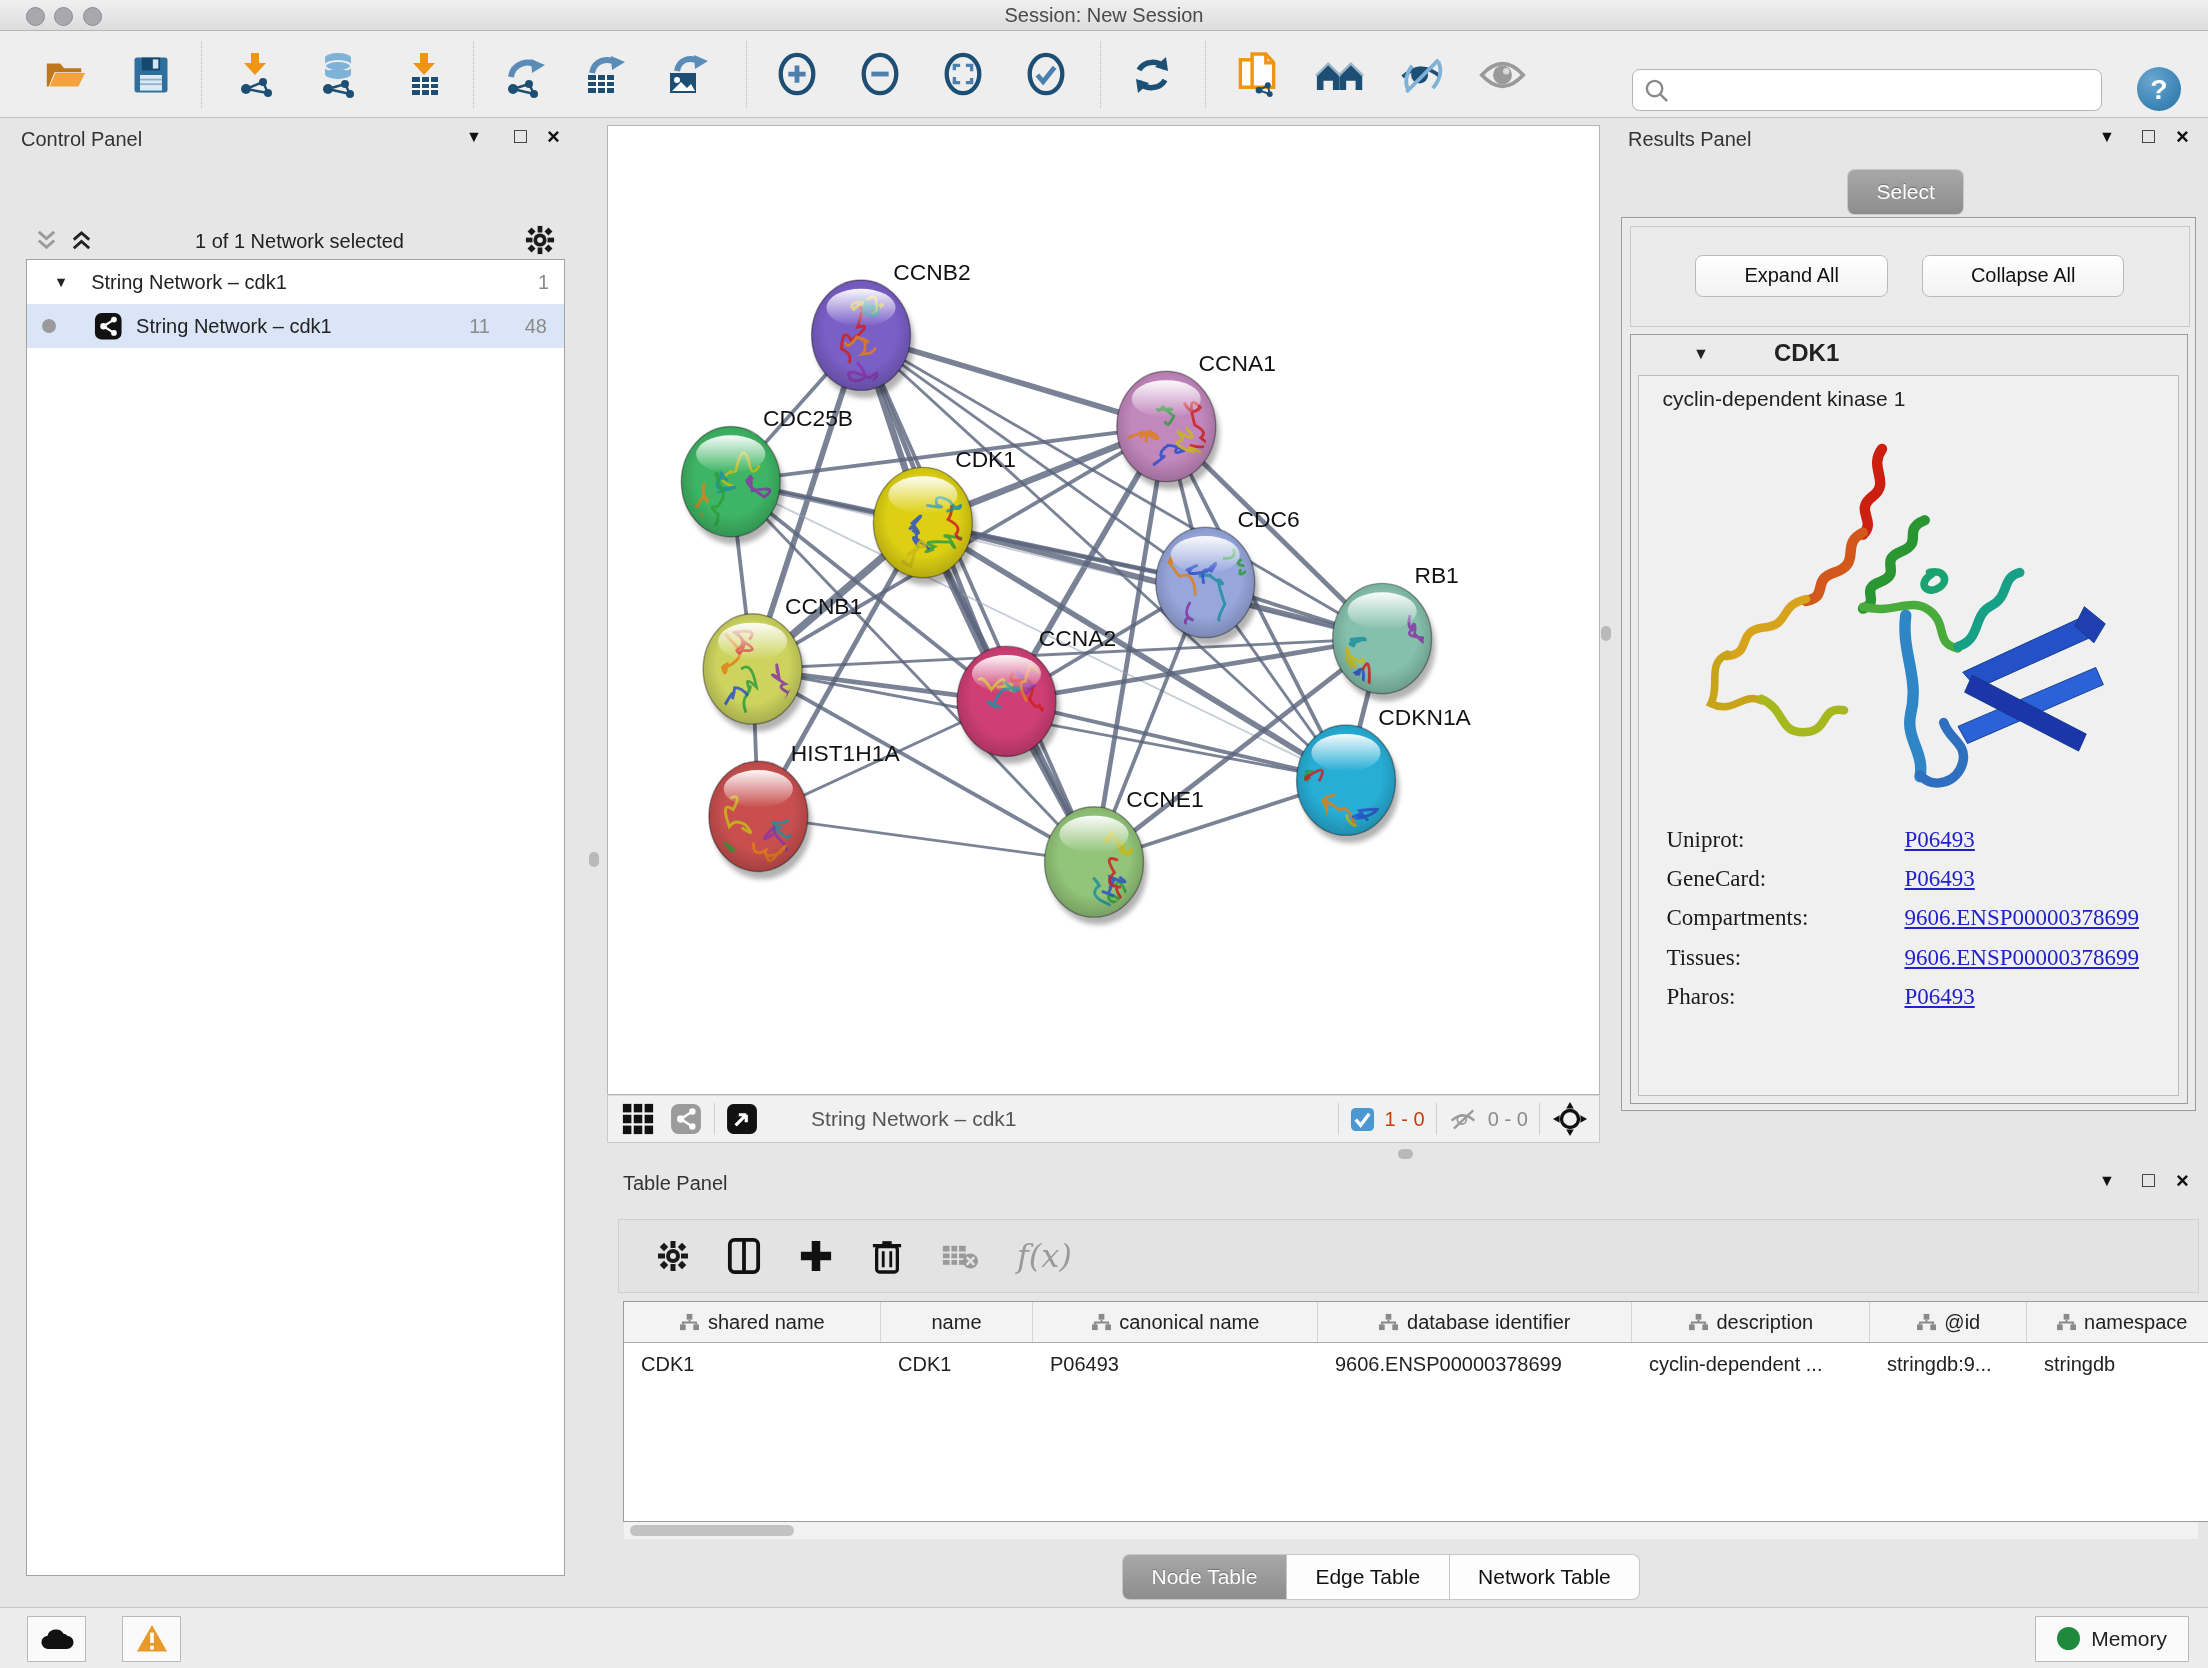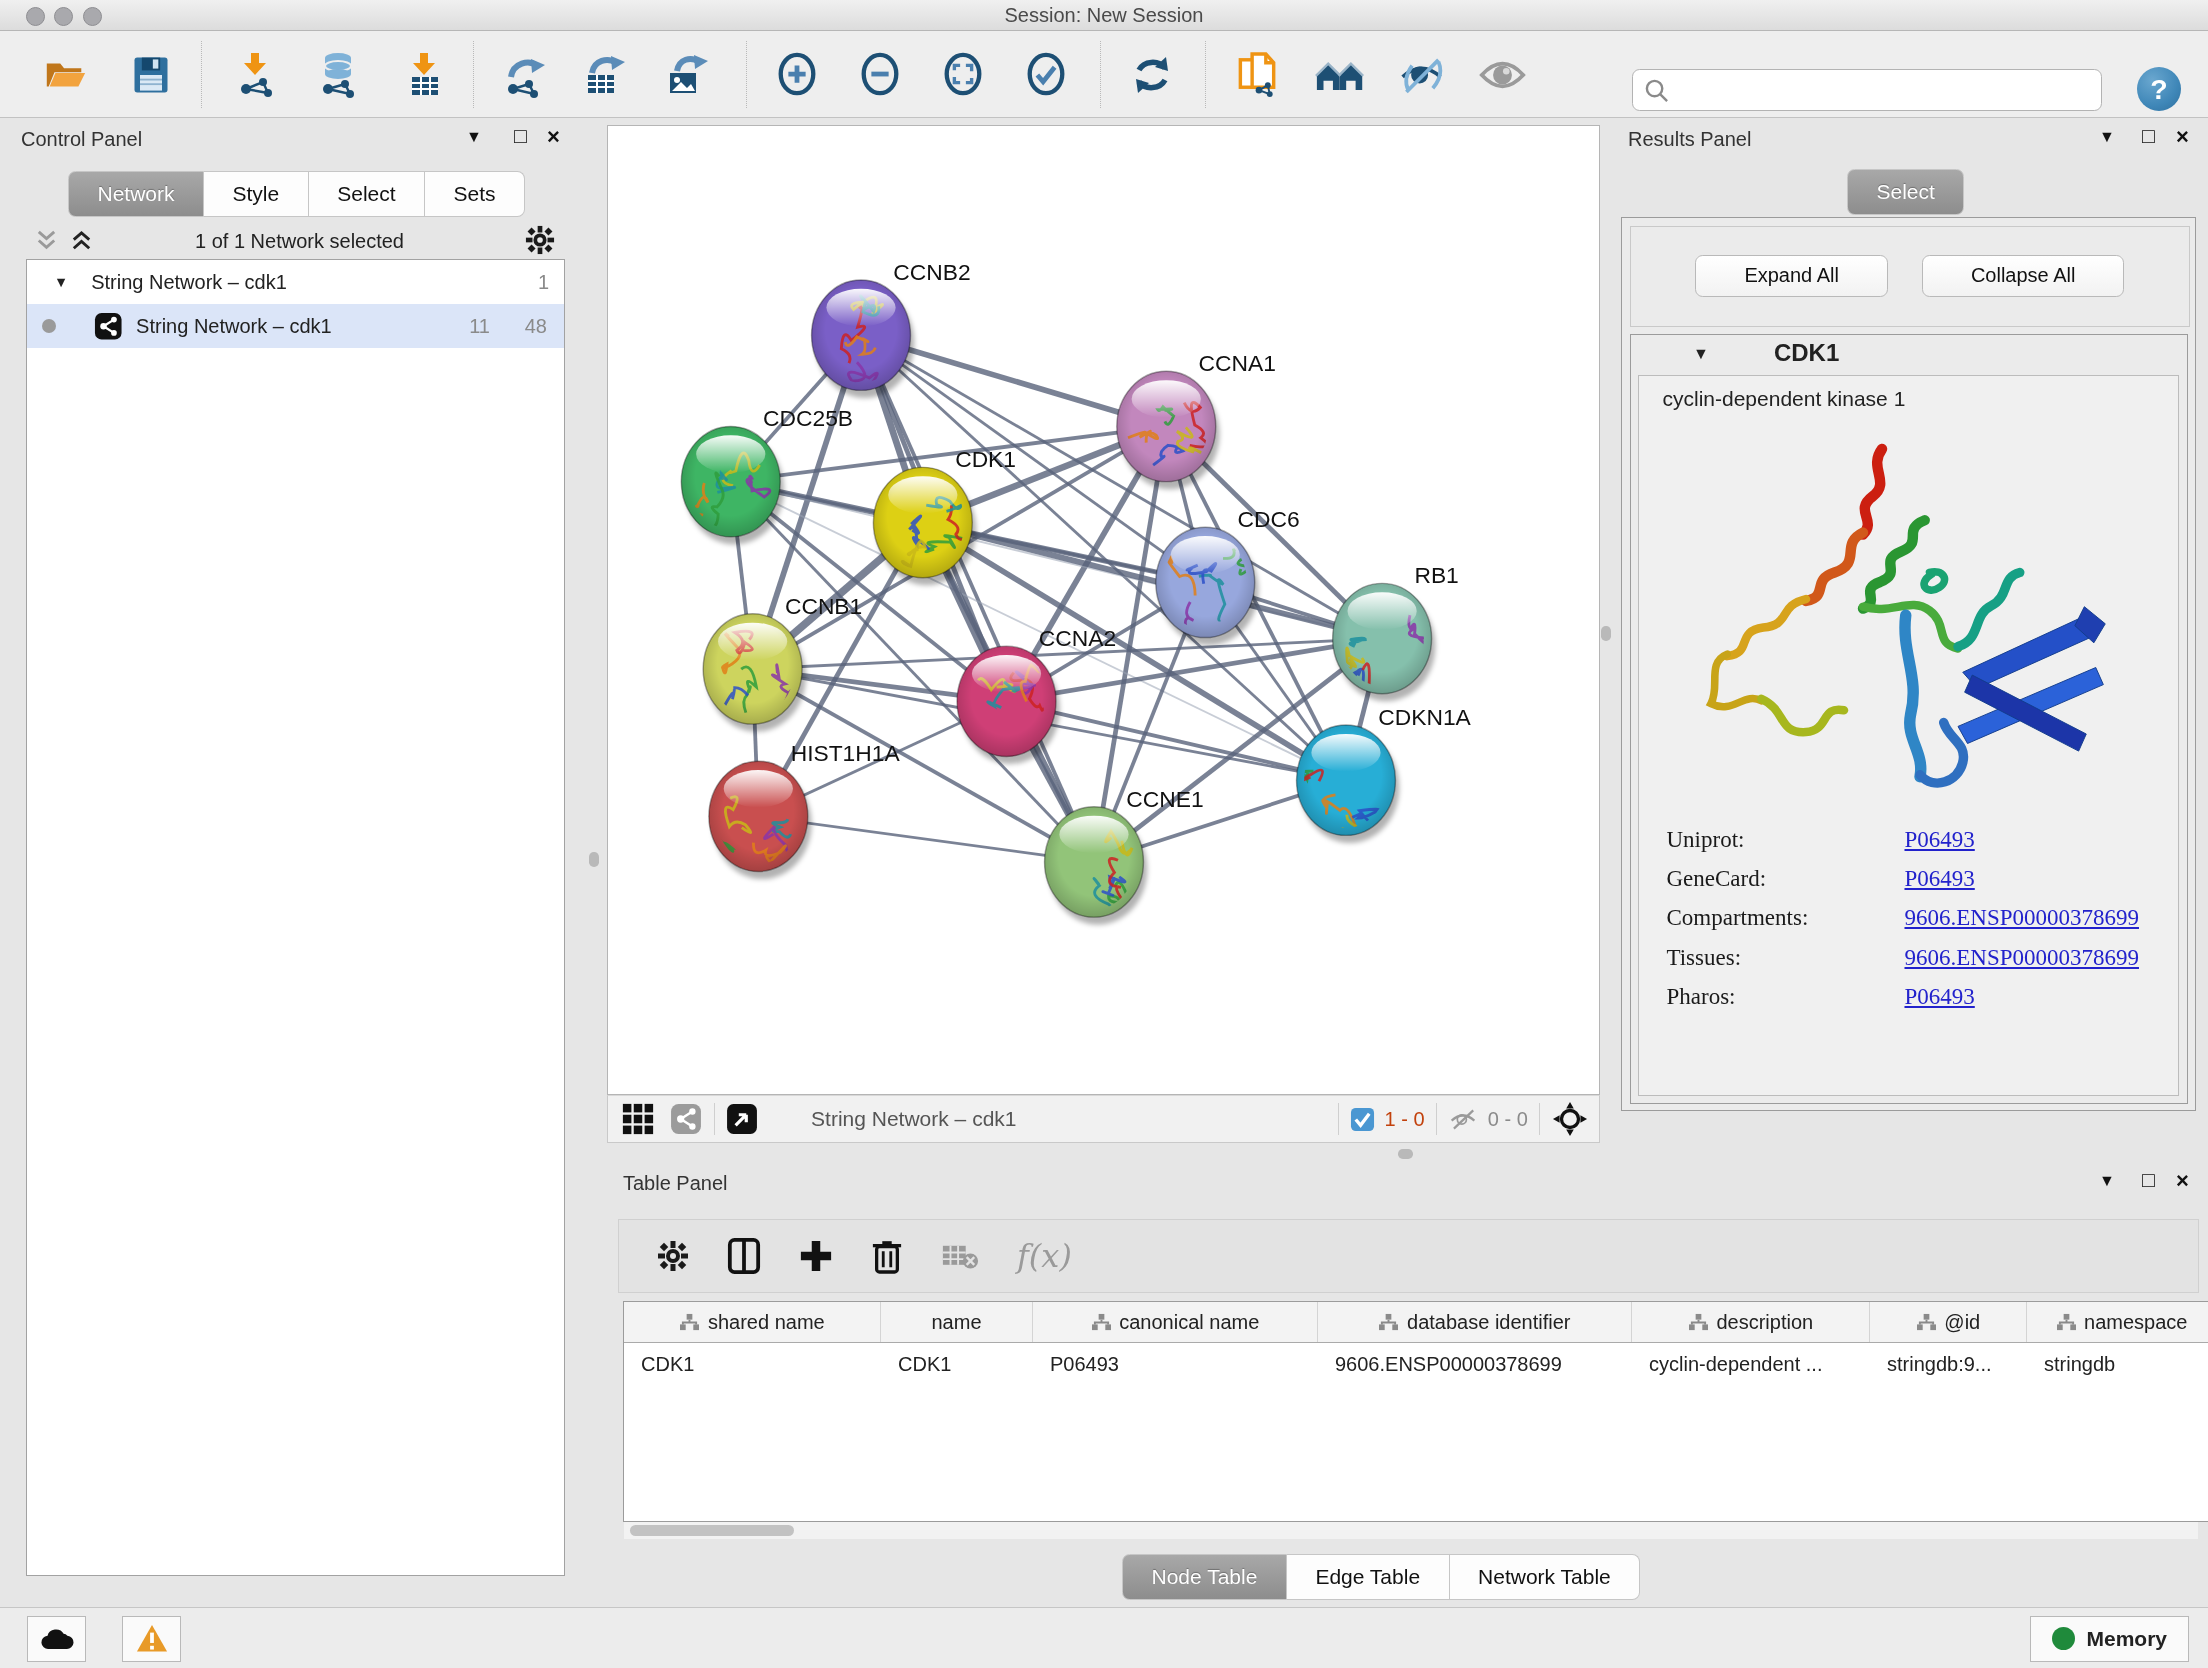--- a/index.html
+++ b/index.html
@@ -77,21 +77,21 @@
       color:#222;border-right:1px solid #d4d4d4;box-sizing:border-box;gap:7.6px;
       white-space:nowrap;overflow:hidden;}
   .trdata{display:flex;height:42px;}
   .td{font-size:20px;display:flex;align-items:center;padding-left:17px;
       box-sizing:border-box;white-space:nowrap;overflow:hidden;}
   .hscroll{left:624px;top:1522px;width:1574px;height:17px;background:#f2f2f2;}
   .hthumb{position:absolute;left:5.7px;top:2.9px;width:164px;height:11.4px;border-radius:5.7px;
       background:#c2c2c2;}
   
   .statusbar{left:0;top:1607px;width:2208px;height:61px;background:#ececec;
-      border-top:1px solid #c6c6c6;font-weight:bold;}
+      border-top:1px solid #c6c6c6;}
   .sbtn{position:absolute;top:7.6px;width:57px;height:44px;background:#fafafa;
       border:1.9px solid #b9b9b9;display:flex;align-items:center;justify-content:center;}
   .membtn{position:absolute;right:19px;top:7.6px;height:44px;background:#fafafa;
       border:1.9px solid #b9b9b9;display:flex;align-items:center;gap:11.4px;
       padding:0 21px;font-size:21px;}
   .memdot{width:23px;height:23px;border-radius:50%;background:#1f8a3b;}
   svg text{font-family:"Liberation Sans",sans-serif;}
 </style>
 </head>
 <body>
@@ -263,26 +263,20 @@
     <span>?</span>
   </div>
 </div>
 
 <div class="abs" style="left:0;top:118px;width:599px;height:1489px;">
   <div class="abs panel-title" style="left:21px;top:9.5px;">Control Panel</div>
   <div class="abs" style="left:466px;top:9.5px;font-size:16px;color:#111;">▼</div>
   <div class="abs" style="left:514px;top:5.7px;font-size:21px;color:#111;">□</div>
   <div class="abs" style="left:547px;top:5.7px;font-size:22px;font-weight:bold;color:#111;">×</div>
 
-  <div class="seg" style="left:68px;top:53px;">
-      <div class="tab active">Network</div>
-      <div class="tab">Style</div>
-      <div class="tab">Select</div>
-      <div class="tab">Sets</div>
-    </div>
 
   <div class="abs" style="left:33px;top:110px;">
     <svg width="27" height="27" viewBox="0 0 28 28">
       <path d="M6 4 L14 11 L22 4 M6 13 L14 20 L22 13" stroke="#9a9a9a" stroke-width="3" fill="none"></path>
     </svg>
   </div>
   <div class="abs" style="left:68px;top:110px;">
     <svg width="27" height="27" viewBox="0 0 28 28">
       <path d="M6 12 L14 5 L22 12 M6 21 L14 14 L22 21" stroke="#222" stroke-width="3" fill="none"></path>
     </svg>

